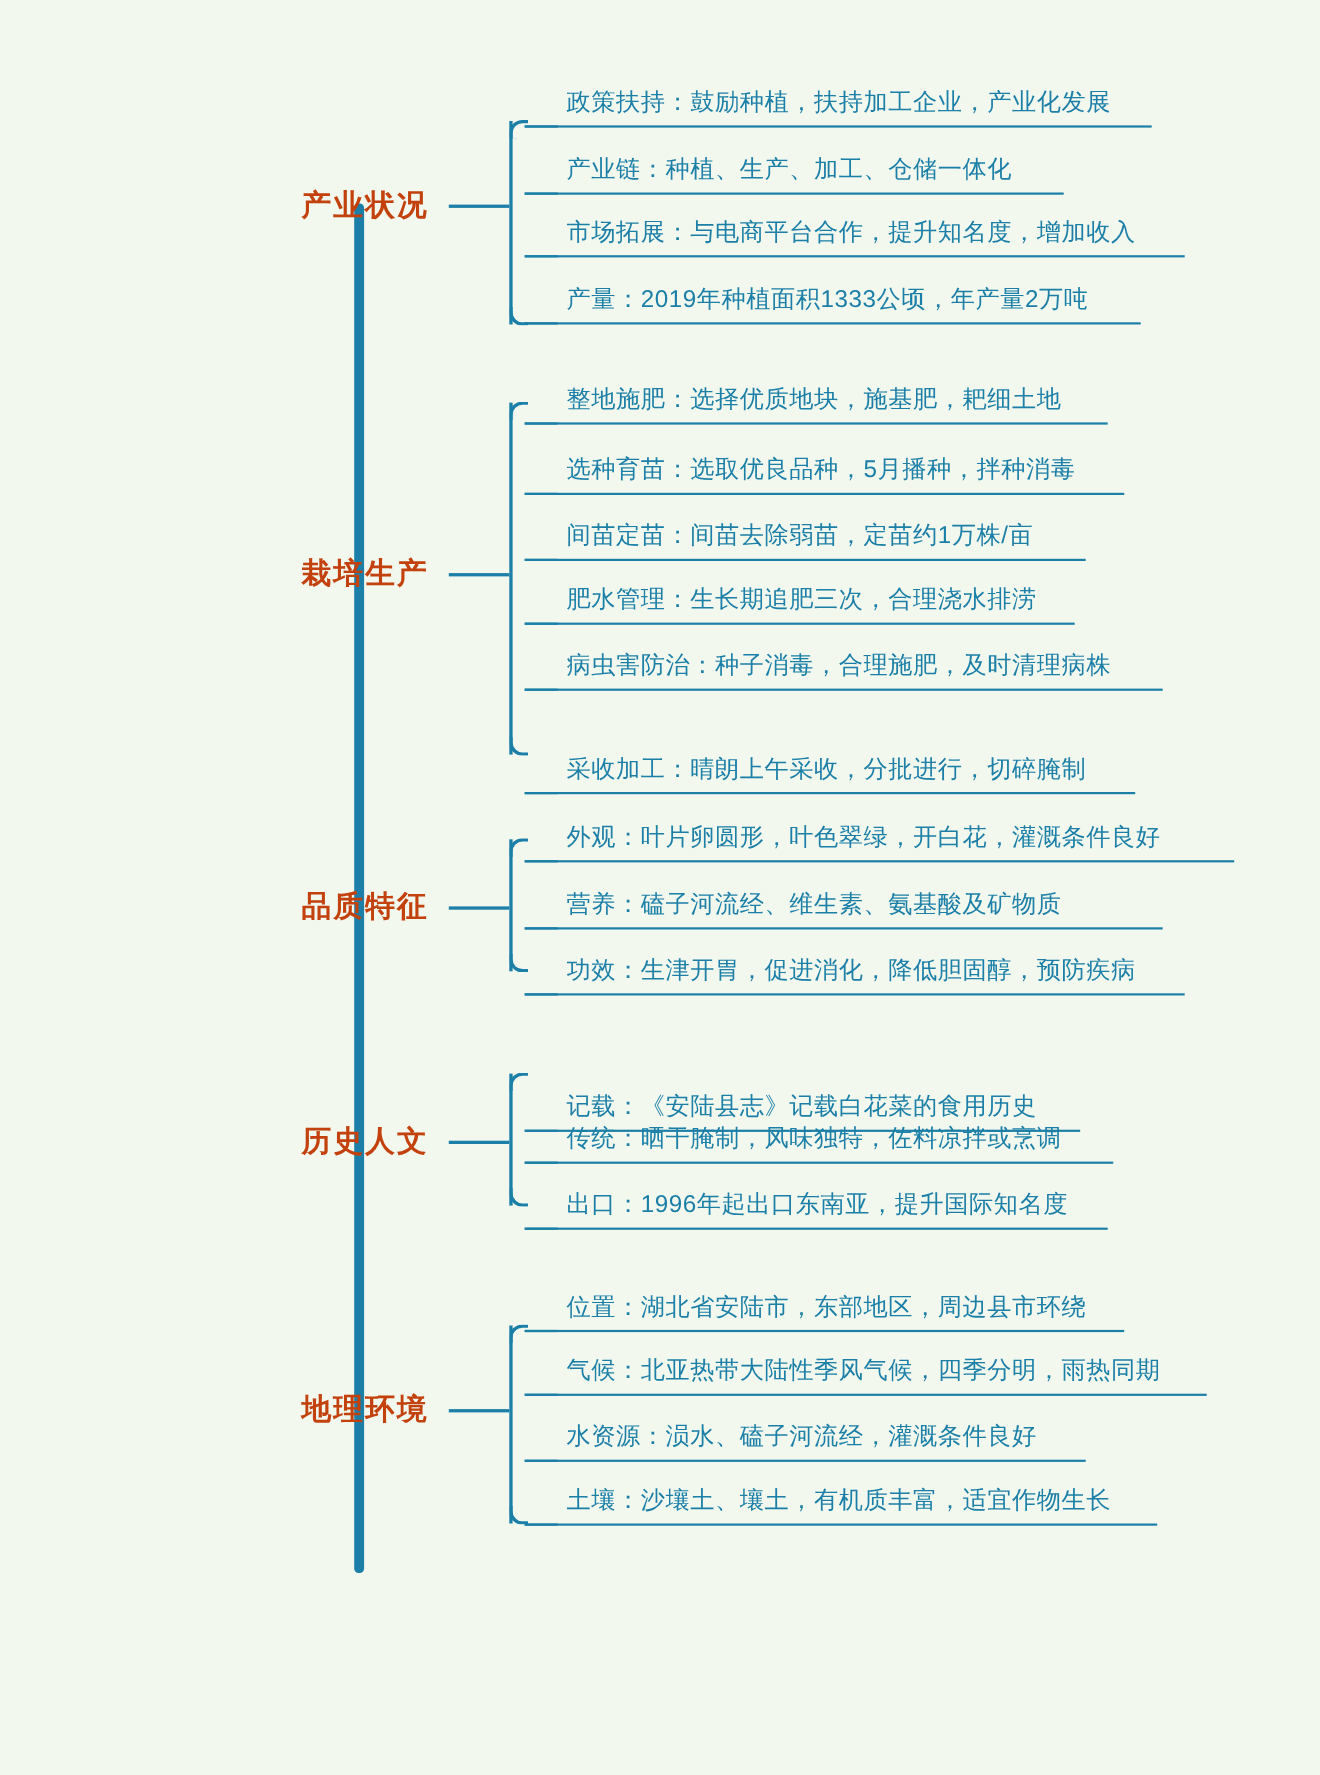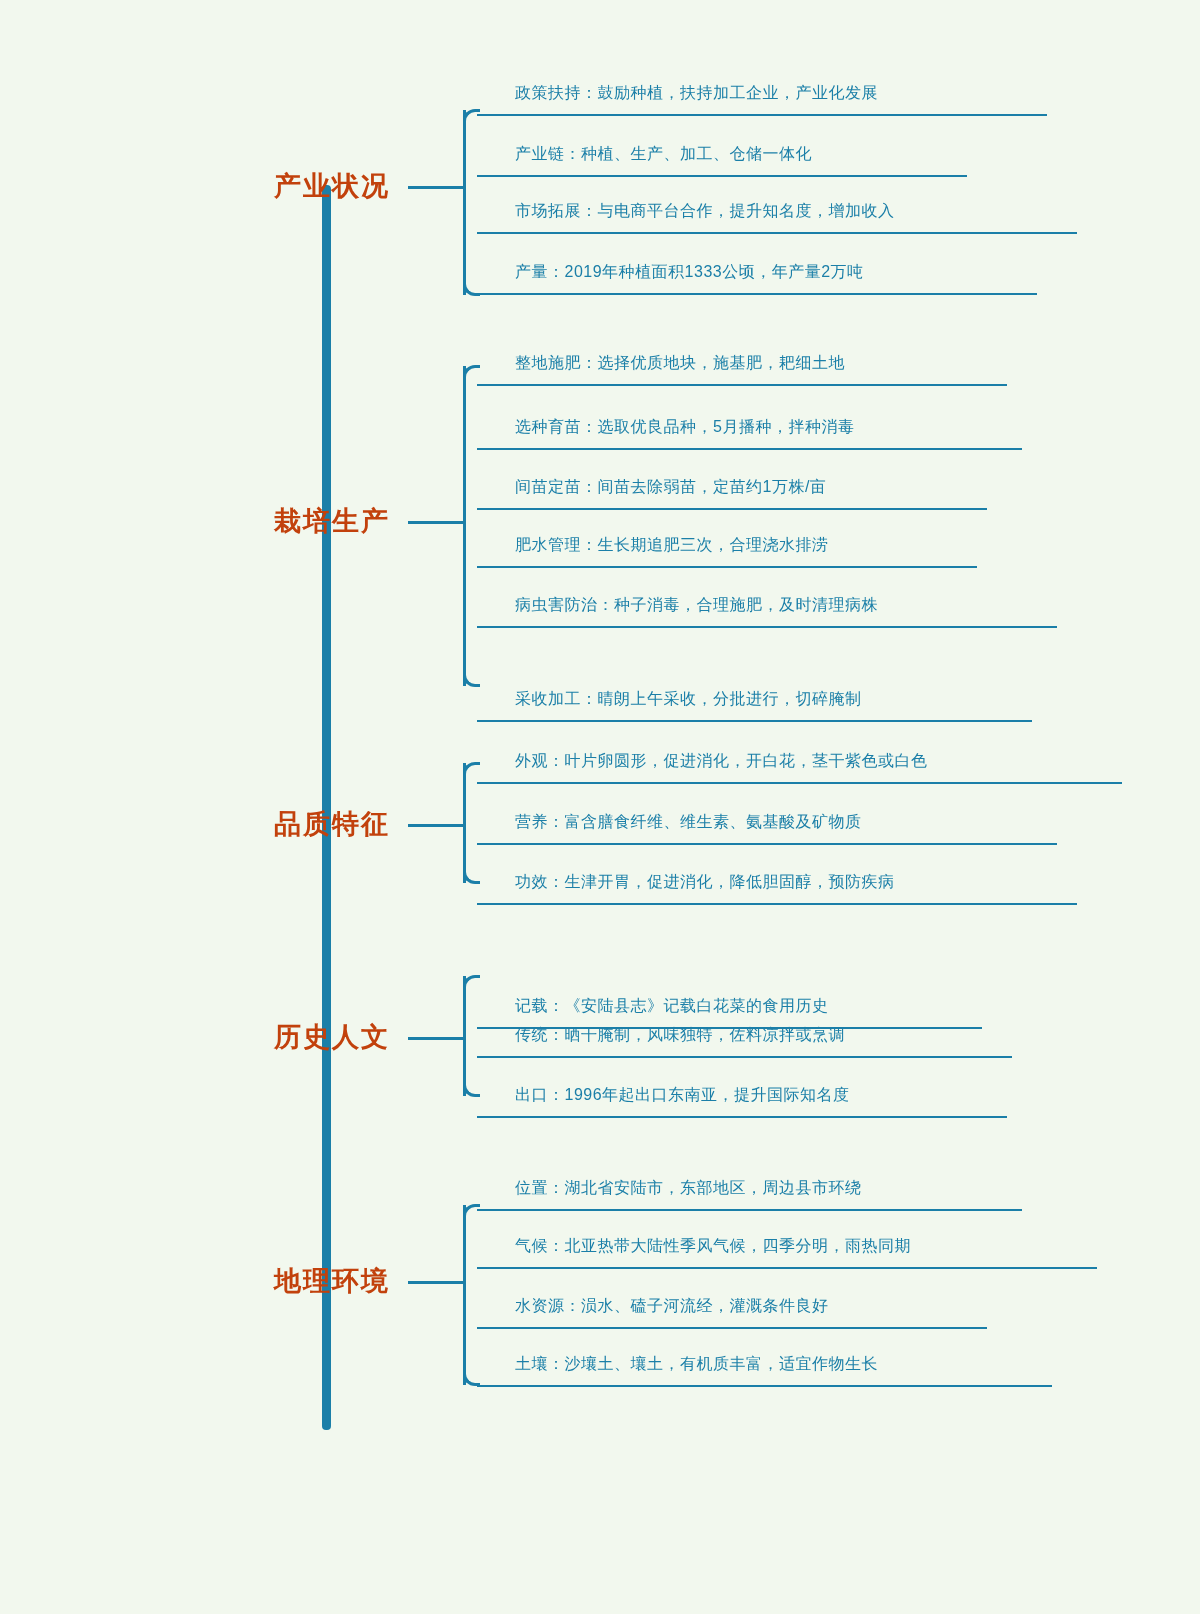--- a/index.html
+++ b/index.html
@@ -91,21 +91,21 @@
   
   .leaf {
     position: absolute;
     left: 477px;
     height: 44px;
     display: flex;
     align-items: center;
     padding: 0 6px 0 38px;
     box-sizing: border-box;
     border-bottom: 2px solid #1b7fa8;
-    font-size: 16px;
+    font-size: 22px;
     color: #1b7fa8;
     white-space: nowrap;
     letter-spacing: 0.5px;
   }
   
   .leaf::before {
     content: "";
     position: absolute;
     left: 0;
     bottom: -2px;
@@ -149,22 +149,22 @@
         <div class="leaf" style="top: 406px; width: 545px;">选种育苗：选取优良品种，5月播种，拌种消毒</div>
         <div class="leaf" style="top: 466px; width: 510px;">间苗定苗：间苗去除弱苗，定苗约1万株/亩</div>
         <div class="leaf" style="top: 524px; width: 500px;">肥水管理：生长期追肥三次，合理浇水排涝</div>
         <div class="leaf" style="top: 584px; width: 580px;">病虫害防治：种子消毒，合理施肥，及时清理病株</div>
         <div class="leaf" style="top: 642px; width: 555px; margin-top: 36px;">采收加工：晴朗上午采收，分批进行，切碎腌制</div>
       </div>
       <div class="branch">
         <div class="branch-label" style="top: 806px;">品质特征</div>
         <div class="label-connector" style="top: 824px;"></div>
         <div class="sub-spine" style="top: 763px; height: 120px;"></div>
-        <div class="leaf" style="top: 740px; width: 645px;">外观：叶片卵圆形，促进消化，开白花，茎干紫色或白色</div>
-        <div class="leaf" style="top: 801px; width: 580px;">营养：富含膳食纤维、维生素、氨基酸及矿物质</div>
+        <div class="leaf" style="top: 740px; width: 645px;">外观：叶片卵圆形，叶色翠绿，开白花，灌溉条件良好</div>
+        <div class="leaf" style="top: 801px; width: 580px;">营养：磕子河流经、维生素、氨基酸及矿物质</div>
         <div class="leaf" style="top: 861px; width: 600px;">功效：生津开胃，促进消化，降低胆固醇，预防疾病</div>
       </div>
       <div class="branch">
         <div class="branch-label" style="top: 1019px;">历史人文</div>
         <div class="label-connector" style="top: 1037px;"></div>
         <div class="sub-spine" style="top: 976px; height: 120px;"></div>
         <div class="leaf" style="top: 953px; width: 505px; margin-top: 32px;">记载：《安陆县志》记载白花菜的食用历史</div>
         <div class="leaf" style="top: 1014px; width: 535px;">传统：晒干腌制，风味独特，佐料凉拌或烹调</div>
         <div class="leaf" style="top: 1074px; width: 530px;">出口：1996年起出口东南亚，提升国际知名度</div>
       </div>

